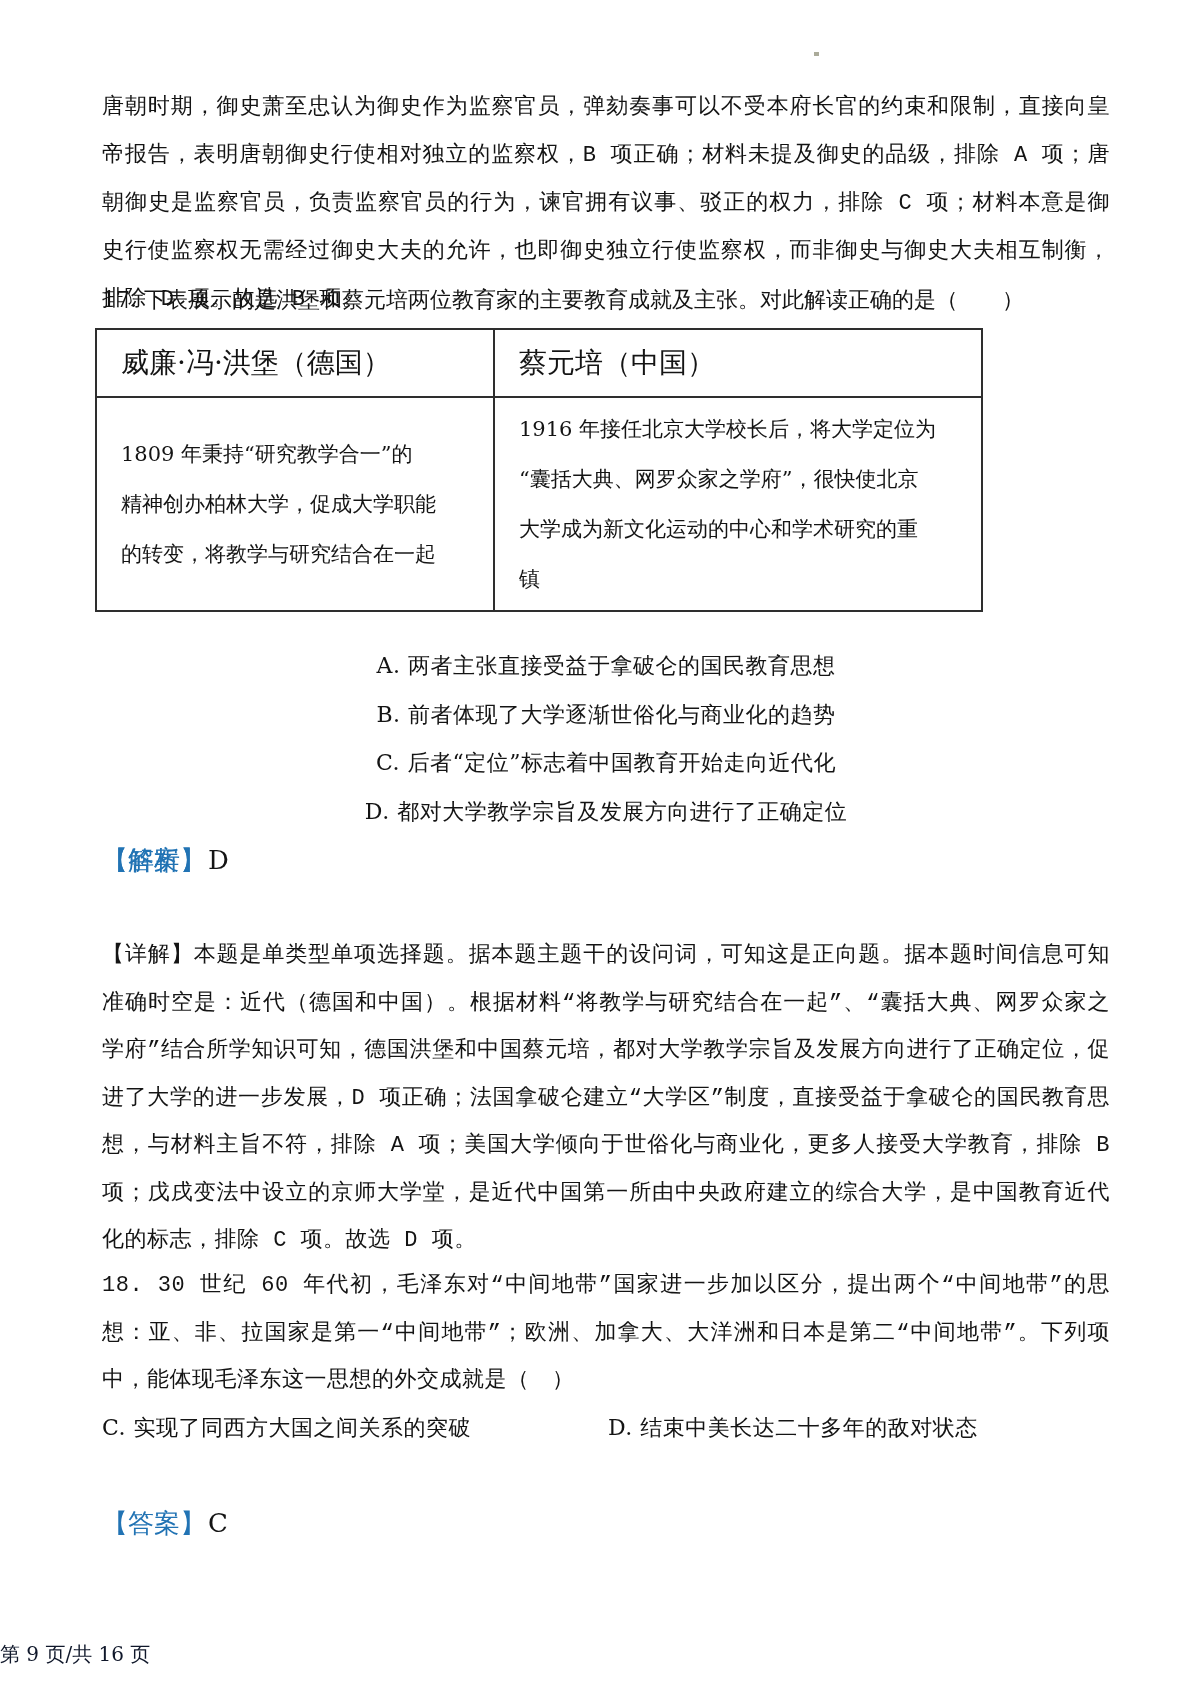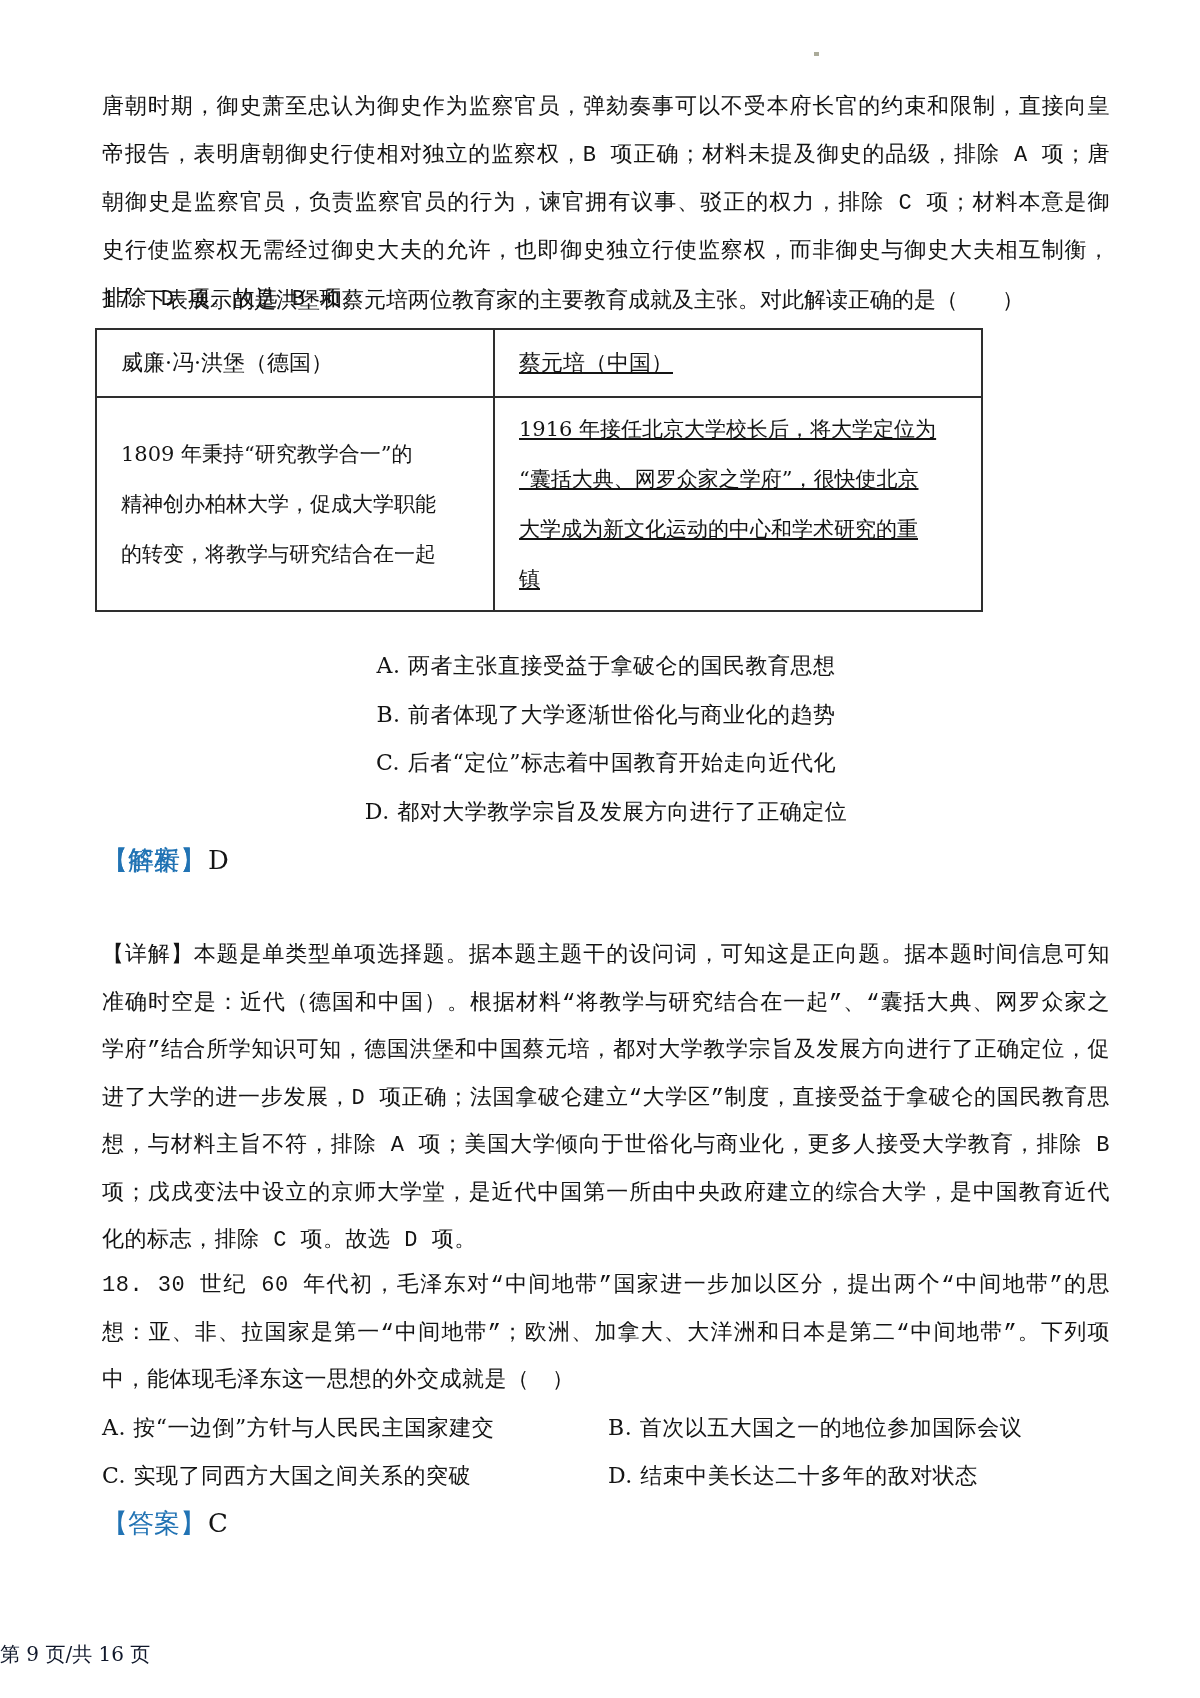--- a/index.html
+++ b/index.html
@@ -28,24 +28,24 @@
     border-collapse: collapse;
     table-layout: fixed;
     width: 786px;
   }
   .q-table td {
     border: 2px solid #2e2e2e;
     font-size: 21px;
     vertical-align: middle;
     padding: 4px 24px;
   }
-  .q-table .hdr-row td { height: 58px; font-size: 22px; border-radius: 7px; }
+  .q-table .hdr-row td { height: 58px; font-size: 28px; border-radius: 7px; }
   .q-table .body-row td { height: 204px; line-height: 50px; white-space: pre-line; }
   .col1 { width: 348px; }
-  .col2 { width: 438px; text-decoration: underline; }
+  .col2 { width: 438px; }
   .opt-line { font-size: 22px; line-height: 48.5px; white-space: nowrap; letter-spacing: 0.5px; }
   .ans-line { font-size: 26px; line-height: 48px; white-space: nowrap; }
   .label-blue { color: #2173B4; }
   .ans-letter { color: #141414; padding-left: 2px; }
   .detail-para { font-size: 22px; line-height: 47.5px; }
   .q18-row { position: relative; height: 47.5px; }
   .q18-col2 { position: absolute; left: 506px; top: 0; }
   .footer {
     position: absolute; left: 0; top: 1640px; width: 1011px;
     text-align: left; font-size: 20px; line-height: 28px;
@@ -99,24 +99,20 @@
   <div class="blk ans-line" style="top:836px;">
     <span class="label-blue">【解析】</span>
   </div>
 
   <div class="blk para detail-para" style="top:932px;">【详解】本题是单类型单项选择题。据本题主题干的设问词，可知这是正向题。据本题时间信息可知准确时空是：近代（德国和中国）。根据材料“将教学与研究结合在一起”、“囊括大典、网罗众家之学府”结合所学知识可知，德国洪堡和中国蔡元培，都对大学教学宗旨及发展方向进行了正确定位，促进了大学的进一步发展，D 项正确；法国拿破仑建立“大学区”制度，直接受益于拿破仑的国民教育思想，与材料主旨不符，排除 A 项；美国大学倾向于世俗化与商业化，更多人接受大学教育，排除 B 项；戊戌变法中设立的京师大学堂，是近代中国第一所由中央政府建立的综合大学，是中国教育近代化的标志，排除 C 项。故选 D 项。</div>
 
   <div class="blk para detail-para" style="top:1262px;">18. 30 世纪 60 年代初，毛泽东对“中间地带”国家进一步加以区分，提出两个“中间地带”的思想：亚、非、拉国家是第一“中间地带”；欧洲、加拿大、大洋洲和日本是第二“中间地带”。下列项中，能体现毛泽东这一思想的外交成就是（　）</div>
 
   <div class="blk" style="top:1404px;">
     <div class="q18-row">
-      <span class="opt-line">A. 按“一边倒”方针与人民民主国家建交</span>
-      <span class="opt-line q18-col2">B. 首次以五大国之一的地位参加国际会议</span>
-    </div>
-    <div class="q18-row">
       <span class="opt-line">C. 实现了同西方大国之间关系的突破</span>
       <span class="opt-line q18-col2">D. 结束中美长达二十多年的敌对状态</span>
     </div>
   </div>
 
   <div class="blk ans-line" style="top:1499px;">
     <span class="label-blue">【答案】</span><span class="ans-letter">C</span>
   </div>
 
   <div class="footer">

